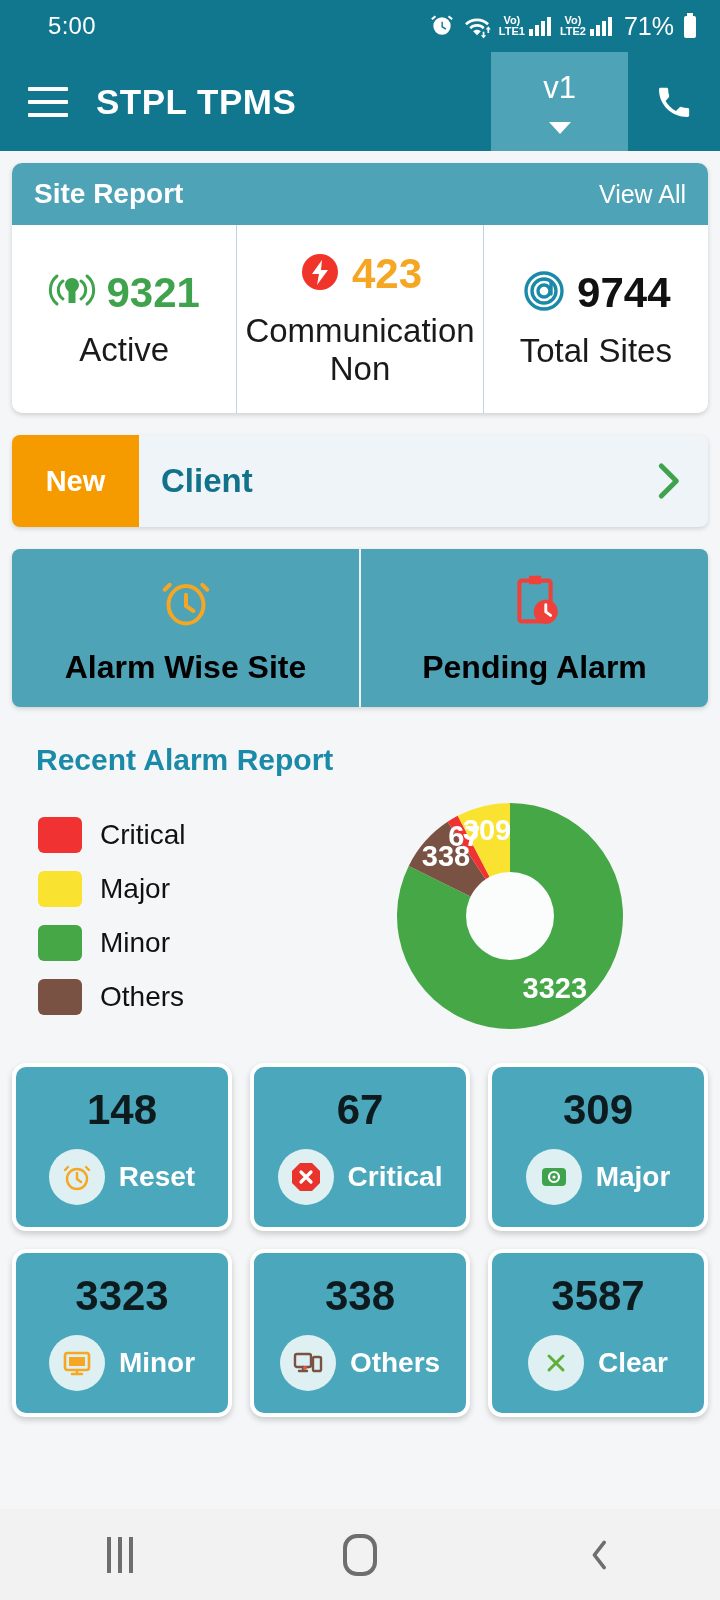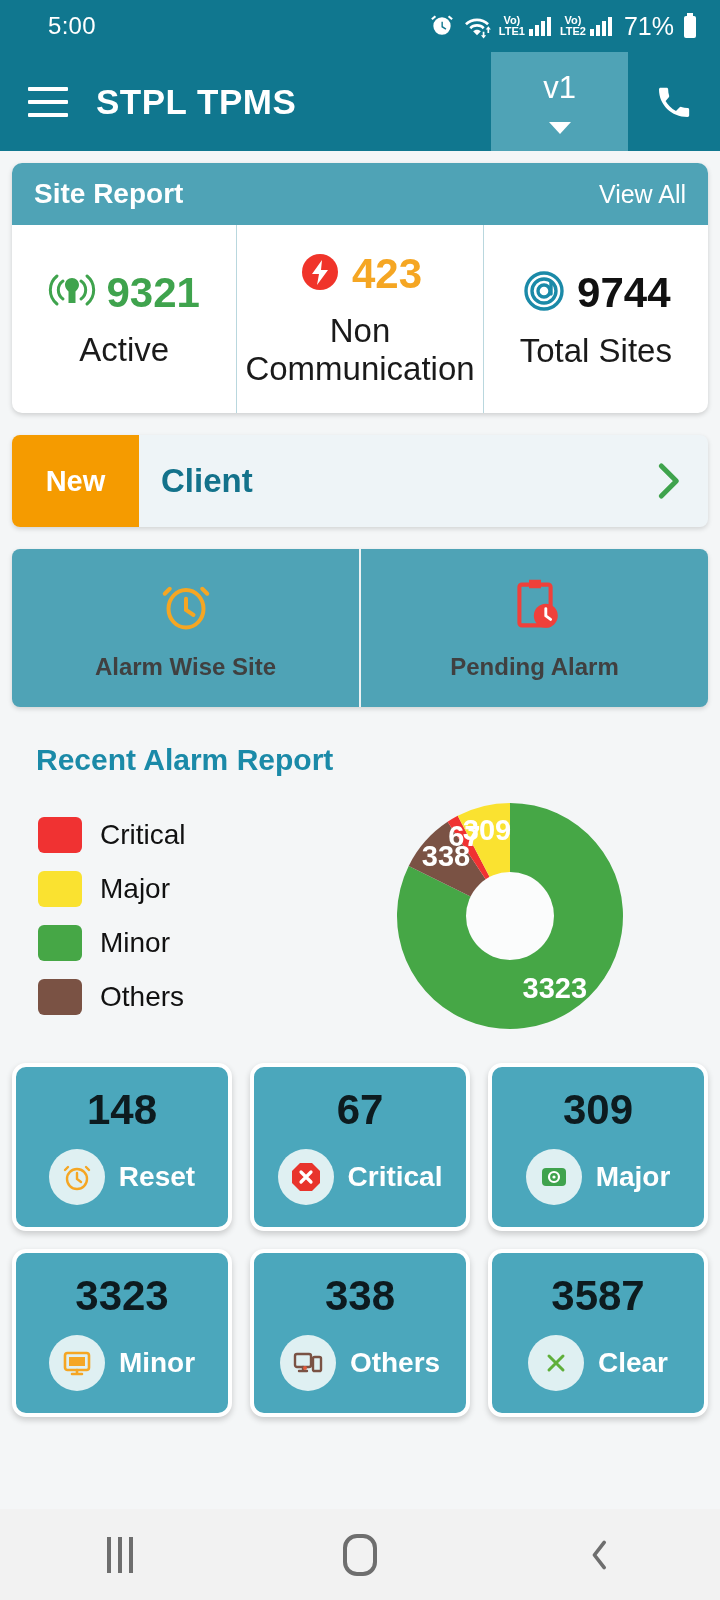--- a/index.html
+++ b/index.html
@@ -202,23 +202,23 @@
     flex: 1;
     display: flex;
     flex-direction: column;
     align-items: center;
     justify-content: center;
     gap: 14px;
     cursor: pointer;
   }
   .action-tile + .action-tile { border-left: 2px solid #eef2f3; }
   .action-label {
-    font-size: 24px;
-    font-weight: 700;
-    color: #404040;
+    font-size: 32px;
+    font-weight: 700;
+    color: #000000;
   }
 
   
   .alarm-title {
     margin: 36px 0 0 24px;
     font-size: 30px;
     font-weight: 700;
     color: #1B8AA8;
   }
   .chart-area {
@@ -427,22 +427,22 @@
         <div class="stat-top">
           <span>
             <svg width="44" height="44" viewBox="0 0 44 44">
               <circle cx="22" cy="22" r="18" fill="#F0342A"></circle>
               <path fill="#ffffff" d="M24 10 14 24h7l-2 11 11-15h-7l1-10z"></path>
             </svg>
           </span>
           <span class="stat-num orange">423</span>
         </div>
         <div class="stat-label">
+          <div>Communication</div>
           <div>Non</div>
-          <div>Communication</div>
         </div>
       </div>
 
       <div class="site-stat">
         <div class="stat-top">
           <span>
             <svg width="46" height="46" viewBox="0 0 46 46">
               <g fill="none" stroke="#1B8AA8" stroke-width="3.4">
                 <circle cx="23" cy="23" r="18"></circle>
                 <circle cx="23" cy="23" r="12"></circle>

